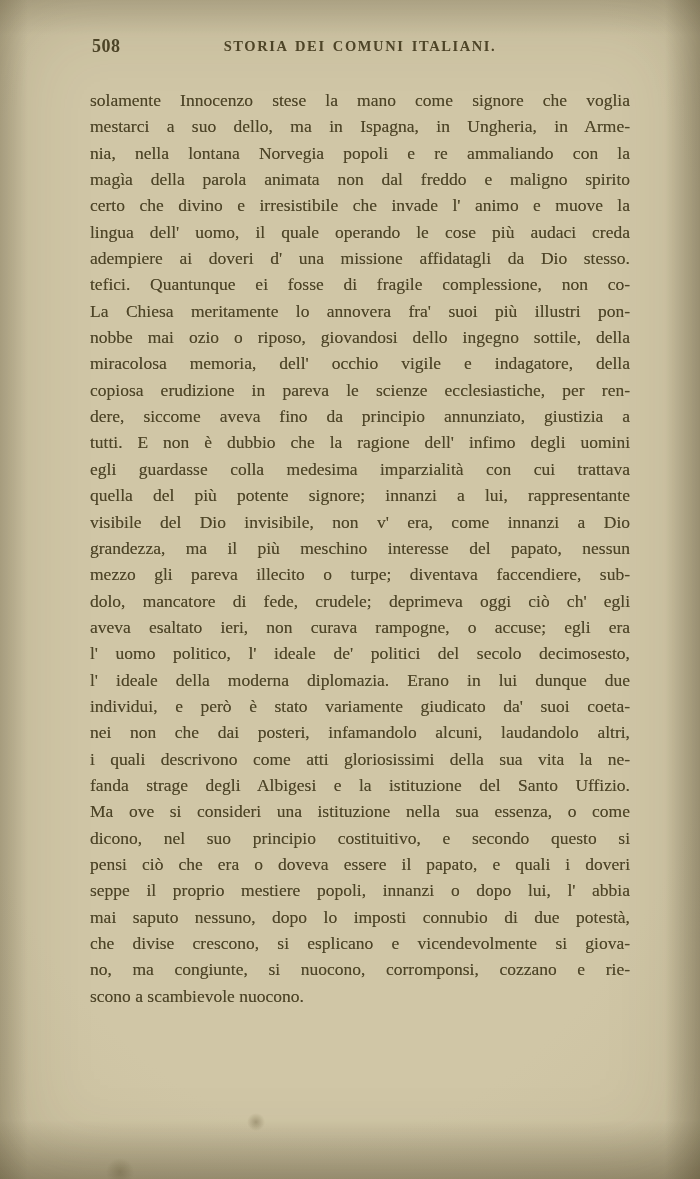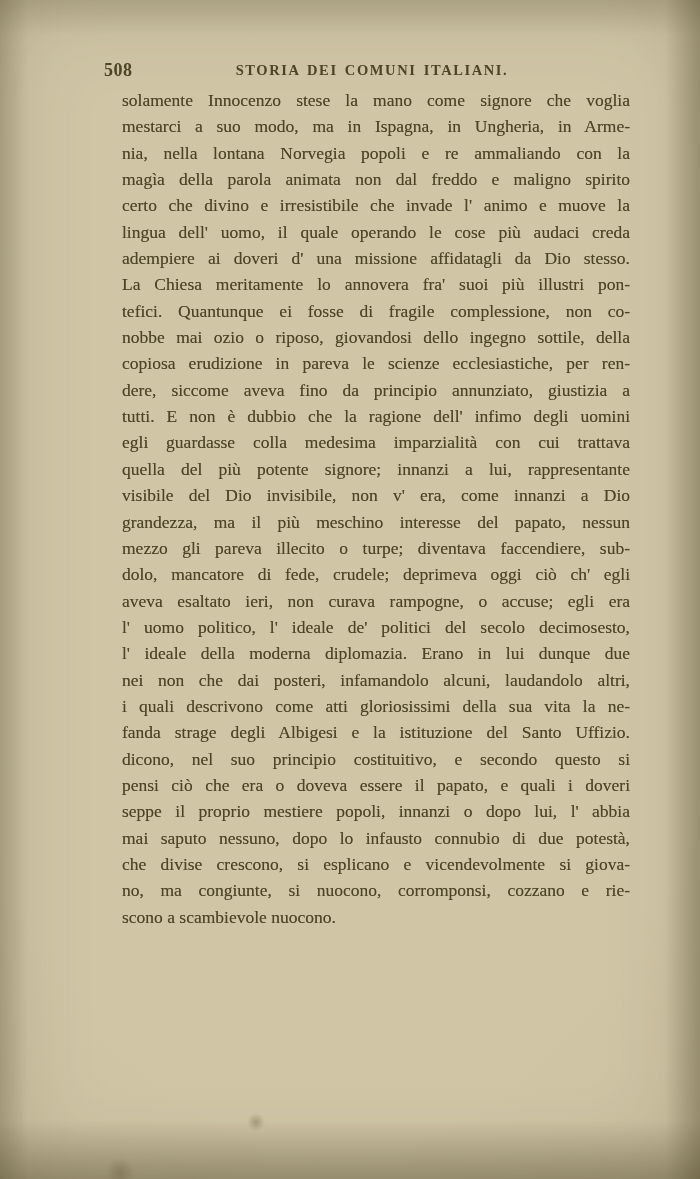--- a/index.html
+++ b/index.html
@@ -23,25 +23,24 @@
       linear-gradient(to top, rgba(60,50,25,0.32), rgba(60,50,25,0) 5%),
       linear-gradient(to bottom, rgba(60,50,25,0.16), rgba(60,50,25,0) 3%),
       
       radial-gradient(ellipse 130% 120% at 48% 42%, #d0c6a6 45%, #c4b997 80%, #ab9f78 100%);
     box-shadow: inset 0 0 90px rgba(70,60,30,0.22);
     font-family: "Liberation Serif", "DejaVu Serif", serif;
     color: #4d4427;
   }
   .header-row {
     position: absolute;
-    top: 60px;
+    top: 36px;
     left: 90px;
     width: 540px;
     height: 24px;
-    margin-left: 12px;
   }
   .page-number {
     position: absolute;
     left: 2px;
     top: 0;
     font-size: 18px;
     font-weight: bold;
     letter-spacing: 0.5px;
   }
   .running-title {
@@ -61,62 +60,64 @@
     left: 90px;
     width: 540px;
   }
   .line {
     font-size: 17.5px;
     line-height: 26.35px;
     white-space: nowrap;
     text-align: justify;
     text-align-last: justify;
     text-shadow: 0 0 0.5px rgba(77,68,39,0.55);
-    margin-left: 32px;
   }
   .line.final {
     text-align-last: left;
     white-space: normal;
   }
 </style>
 </head>
 <body>
 
 <div class="page">
   <div class="header-row">
     <span class="page-number">508</span>
     <span class="running-title">STORIA DEI COMUNI ITALIANI.</span>
   </div>
   <div class="body-text" id="body-text">
       <div class="line">solamente Innocenzo stese la mano come signore che voglia</div>
-      <div class="line">mestarci a suo modo, ma in Ispagna, in Ungheria, in Arme-</div>
+      <div class="line">mestarci a suo dello, ma in Ispagna, in Ungheria, in Arme-</div>
       <div class="line">nia, nella lontana Norvegia popoli e re ammaliando con la</div>
       <div class="line">magìa della parola animata non dal freddo e maligno spirito</div>
       <div class="line">certo che divino e irresistibile che invade l' animo e muove la</div>
       <div class="line">lingua dell' uomo, il quale operando le cose più audaci creda</div>
       <div class="line">adempiere ai doveri d' una missione affidatagli da Dio stesso.</div>
+      <div class="line">tefici. Quantunque ei fosse di fragile complessione, non co-</div>
       <div class="line">La Chiesa meritamente lo annovera fra' suoi più illustri pon-</div>
-      <div class="line">tefici. Quantunque ei fosse di fragile complessione, non co-</div>
       <div class="line">nobbe mai ozio o riposo, giovandosi dello ingegno sottile, della</div>
+      <div class="line">miracolosa memoria, dell' occhio vigile e indagatore, della</div>
       <div class="line">copiosa erudizione in pareva le scienze ecclesiastiche, per ren-</div>
       <div class="line">dere, siccome aveva fino da principio annunziato, giustizia a</div>
       <div class="line">tutti. E non è dubbio che la ragione dell' infimo degli uomini</div>
       <div class="line">egli guardasse colla medesima imparzialità con cui trattava</div>
       <div class="line">quella del più potente signore; innanzi a lui, rappresentante</div>
       <div class="line">visibile del Dio invisibile, non v' era, come innanzi a Dio</div>
       <div class="line">grandezza, ma il più meschino interesse del papato, nessun</div>
       <div class="line">mezzo gli pareva illecito o turpe; diventava faccendiere, sub-</div>
       <div class="line">dolo, mancatore di fede, crudele; deprimeva oggi ciò ch' egli</div>
       <div class="line">aveva esaltato ieri, non curava rampogne, o accuse; egli era</div>
       <div class="line">l' uomo politico, l' ideale de' politici del secolo decimosesto,</div>
       <div class="line">l' ideale della moderna diplomazia. Erano in lui dunque due</div>
+      <div class="line">individui, e però è stato variamente giudicato da' suoi coeta-</div>
       <div class="line">nei non che dai posteri, infamandolo alcuni, laudandolo altri,</div>
       <div class="line">i quali descrivono come atti gloriosissimi della sua vita la ne-</div>
       <div class="line">fanda strage degli Albigesi e la istituzione del Santo Uffizio.</div>
+      <div class="line">Ma ove si consideri una istituzione nella sua essenza, o come</div>
       <div class="line">dicono, nel suo principio costituitivo, e secondo questo si</div>
       <div class="line">pensi ciò che era o doveva essere il papato, e quali i doveri</div>
       <div class="line">seppe il proprio mestiere popoli, innanzi o dopo lui, l' abbia</div>
-      <div class="line">mai saputo nessuno, dopo lo infausto connubio di due potestà,</div>
+      <div class="line">mai saputo nessuno, dopo lo imposti connubio di due potestà,</div>
       <div class="line">che divise crescono, si esplicano e vicendevolmente si giova-</div>
       <div class="line">no, ma congiunte, si nuocono, corromponsi, cozzano e rie-</div>
       <div class="line final">scono a scambievole nuocono.</div>
     </div>
 </div>
 
 </body></html>

